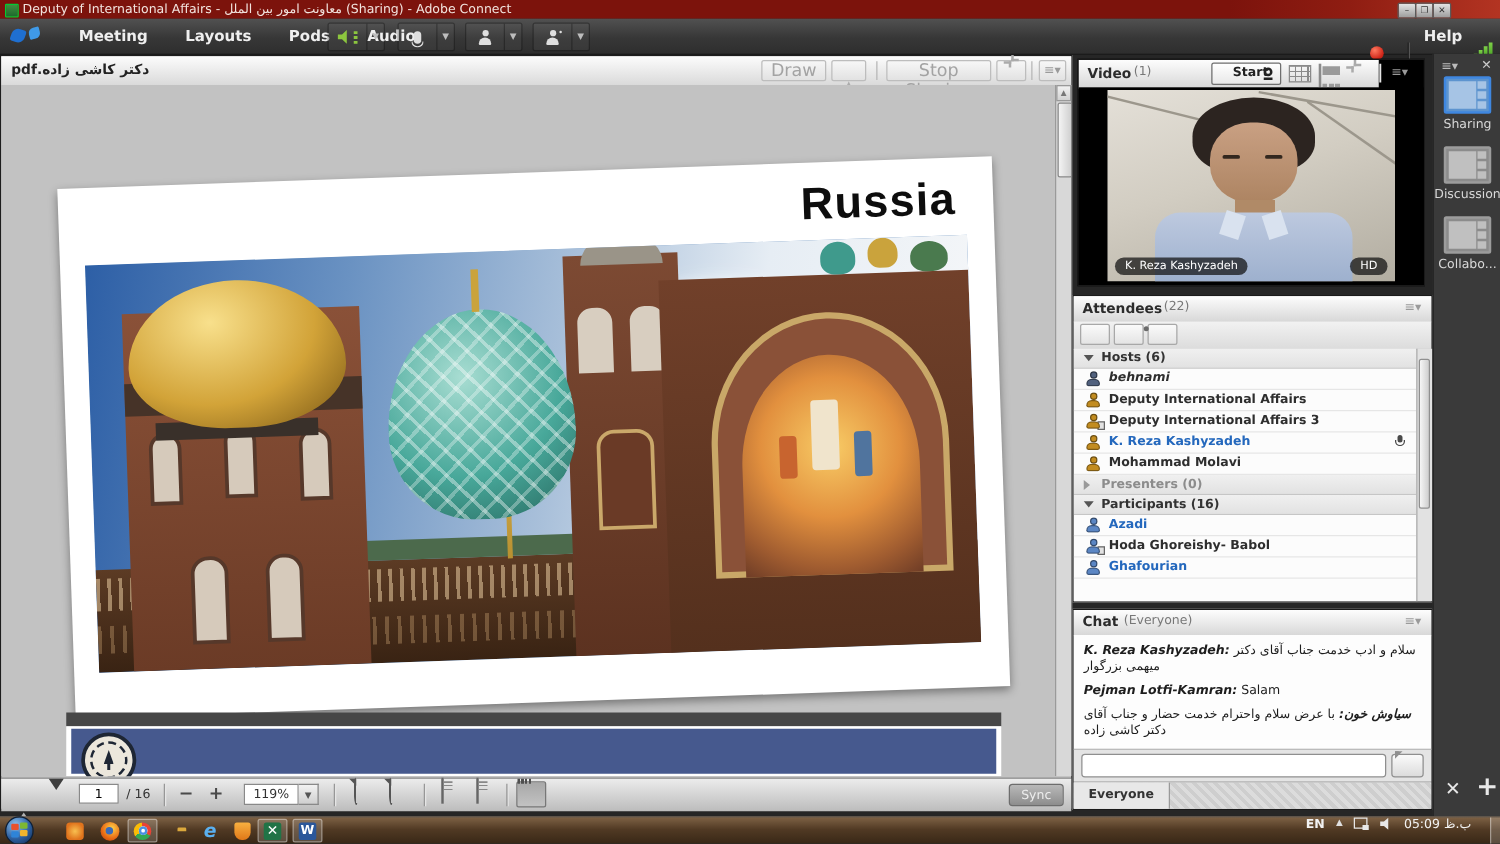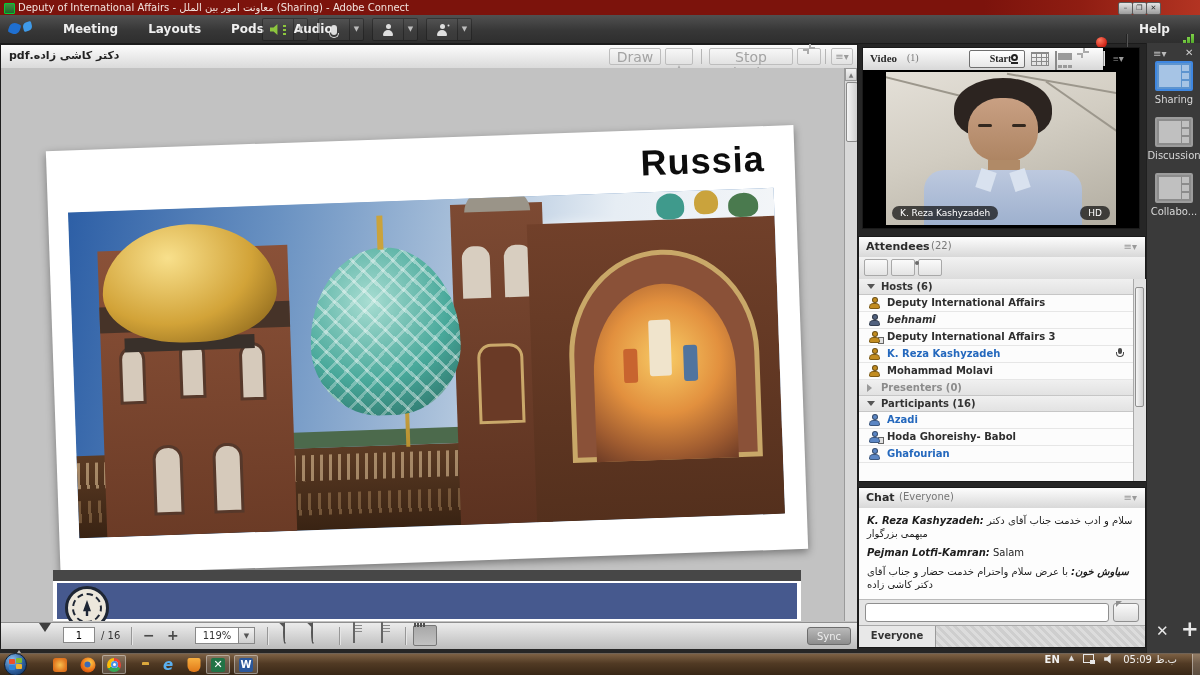--- a/index.html
+++ b/index.html
@@ -125,21 +125,21 @@
   .icon-hand{width:11px;height:12px;background:#4f4f4f;border-radius:5px 5px 3px 3px;margin:4px auto 0;position:relative;}
   .icon-hand::before{content:"";position:absolute;left:0px;top:-3px;width:11px;height:4px;
     background:repeating-linear-gradient(90deg,#4f4f4f 0 2px,transparent 2px 3px);}
   #sync-btn{left:806px;top:4px;width:44px;height:18px;background:linear-gradient(#b9b9b9,#8d8d8d);
     border:1px solid #6d6d6d;border-radius:3px;color:#ededed;font-size:10px;text-align:center;line-height:17px;box-sizing:border-box;}
   
   .pod-header{background:linear-gradient(#fdfdfd,#d8d8d8);border-bottom:1px solid #9e9e9e;}
   .pod-title{font-size:11px;font-weight:bold;color:#2b2b2b;}
   .pod-count{font-size:10px;color:#777;}
   #video-pod{left:862px;top:47px;width:278px;height:182px;background:#000;border:1px solid #1a1a1a;box-sizing:border-box;}
-  #video-header{left:0;top:0;width:240px;height:22px;font-family:Liberation Serif, serif;}
+  #video-header{left:0;top:0;width:240px;height:22px;}
   #start-btn{left:106px;top:2px;width:56px;height:18px;background:linear-gradient(#fff,#e8e8e8);border:1px solid #6f6f6f;border-radius:2px;box-sizing:border-box;
     font-size:10px;font-weight:bold;color:#222;text-align:center;padding-left:7px;line-height:16px;}
   .icon-webcam{position:absolute;right:4px;top:3px;width:10px;height:10px;}
   .icon-webcam::before{content:"";position:absolute;left:1px;top:0;width:7px;height:7px;border:2px solid #222;border-radius:50%;box-sizing:border-box;}
   .icon-webcam::after{content:"";position:absolute;left:1px;bottom:0;width:7px;height:2px;background:#222;}
   .vh-icon{top:4px;height:14px;box-sizing:border-box;}
   .icon-grid{width:18px;border:1px solid #8a8a8a;background:
     repeating-linear-gradient(90deg,transparent 0 4px,#8a8a8a 4px 5px),
     repeating-linear-gradient(0deg,transparent 0 3px,#8a8a8a 3px 4px);}
   .icon-film{width:20px;border:1px solid #8a8a8a;background:#d8d8d8;position:relative;}
@@ -437,22 +437,22 @@
       <span class="pod-count abs" style="left:72px;top:3px;">(22)</span>
       <span class="abs icon-podmenu" style="right:8px;top:2px;">≡▾</span>
     </div>
     <div id="att-toolbar" class="abs">
       <span class="att-tb-btn abs" style="left:5px;"><span class="ic-rows"></span></span>
       <span class="att-tb-btn abs" style="left:32px;"><span class="ic-cells"></span></span>
       <span class="att-tb-btn abs" style="left:59px;"><span class="ic-pcard"></span></span>
     </div>
     <div id="att-list" class="abs">
         <div class="att-section"><span class="tri down"></span>Hosts (6)</div>
+        <div class="att-row italic"><span class="p-icon dark"></span><span>behnami</span></div>
         <div class="att-row"><span class="p-icon gold"></span><span>Deputy International Affairs</span></div>
-        <div class="att-row italic"><span class="p-icon dark"></span><span>behnami</span></div>
         <div class="att-row"><span class="p-icon gold">
             <span class="badge-box"></span>
           </span><span>Deputy International Affairs 3</span></div>
         <div class="att-row blue"><span class="p-icon gold"></span><span>K. Reza Kashyzadeh</span><span class="row-mic"></span></div>
         <div class="att-row"><span class="p-icon gold"></span><span>Mohammad Molavi</span></div>
         <div class="att-section dim"><span class="tri right"></span>Presenters (0)</div>
         <div class="att-section"><span class="tri down"></span>Participants (16)</div>
         <div class="att-row blue"><span class="p-icon blue"></span><span>Azadi</span></div>
         <div class="att-row"><span class="p-icon blue">
             <span class="badge-box"></span>

